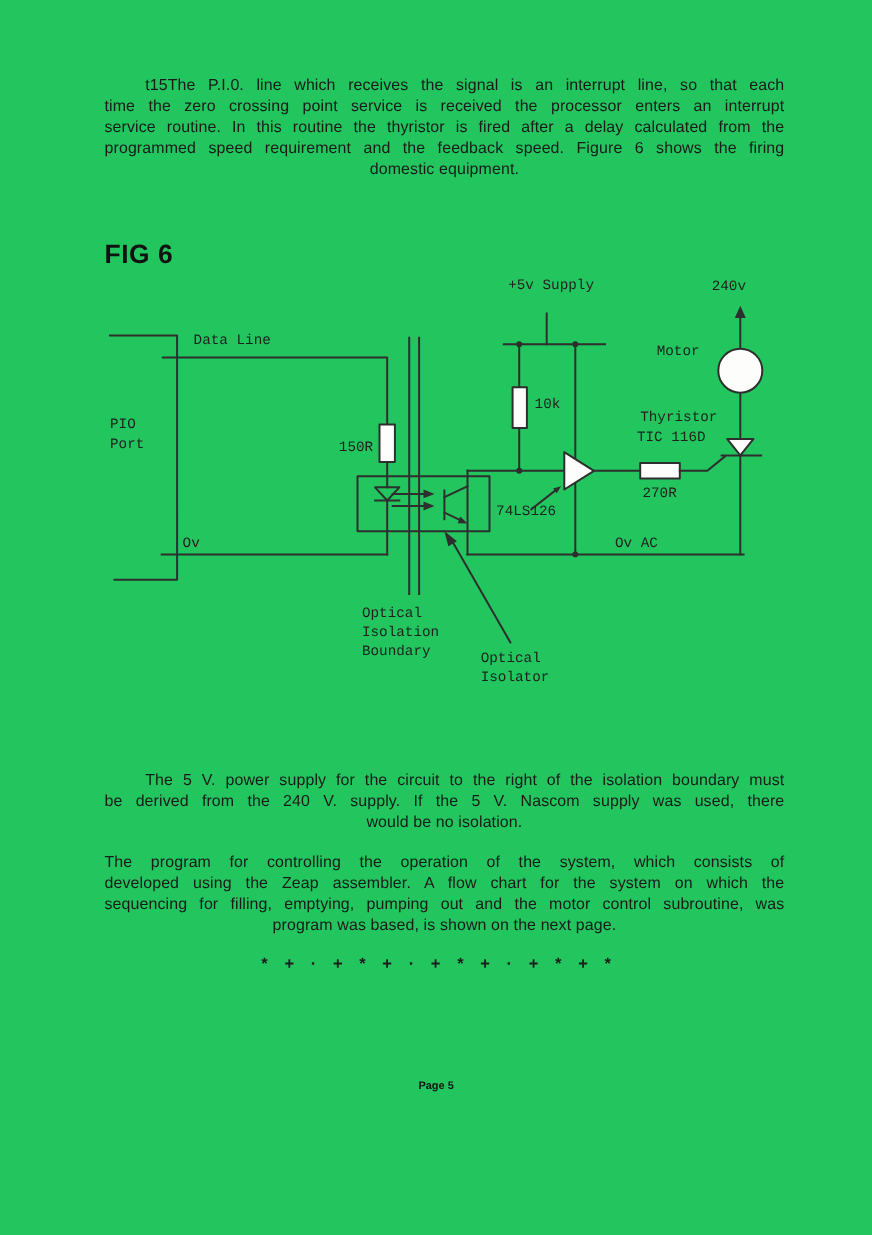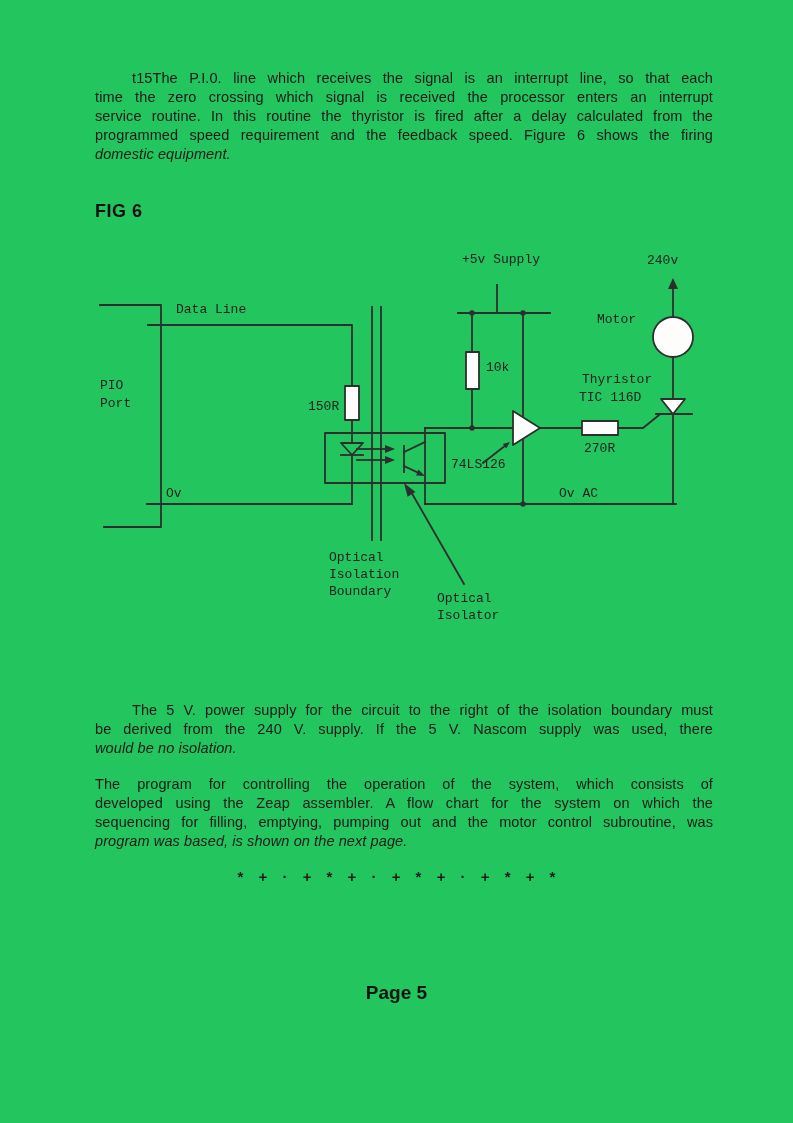--- a/index.html
+++ b/index.html
@@ -4,50 +4,50 @@
 <style>
   html,body { margin:0; padding:0; background:#e8e8e8; }
   #page {
     position:relative; width:793px; height:1123px;
     background:#22c55e; overflow:hidden;
     font-family:"Liberation Sans", sans-serif; color:#1a1a1a;padding-left:40px;
   }
   .para { position:absolute; left:95px; width:618px;
           font-size:14.5px; line-height:19px; letter-spacing:0.1px; }
   .pline { text-align:justify; text-align-last:justify; white-space:nowrap; }
-  .plast { text-align:left;font-style:italic; }
+  .plast { text-align:center; }
   .ind   { padding-left:37px; }
   #fig-heading {
-    position:absolute; left:95px; top:201px;
-    font-size:18px; font-weight:bold; letter-spacing:0.5px; color:#111;
+    position:absolute; left:95px; top:218px;
+    font-size:24px; font-weight:bold; letter-spacing:0.5px; color:#111;
   }
   #separator {
     position:absolute; top:868px; left:0; width:793px; text-align:center;
     font-size:15px; font-weight:bold; word-spacing:11px; color:#1c1c1c;
   }
   #page-number {
     position:absolute; top:982px; left:0; width:793px; text-align:center;
-    font-size:19px; font-weight:bold; color:#141414;
+    font-size:10px; font-weight:bold; color:#141414;
   }
   #circuit-svg { position:absolute; top:240px; left:0; }
   .wire   { fill:none; stroke:#2e2e2e; stroke-width:1.8; stroke-linecap:square; stroke-linejoin:round; }
   .compf  { fill:#fdfdfc; stroke:#2e2e2e; stroke-width:1.8; stroke-linejoin:round; }
   .compo  { fill:none;    stroke:#2e2e2e; stroke-width:1.8; stroke-linejoin:round; }
   .solid  { fill:#2e2e2e; stroke:none; }
   .dlabel { font-family:"Liberation Mono","DejaVu Sans Mono",monospace;
             font-size:13px; fill:#1f1f1f; }
 </style>
 </head>
 <body>
 
 <div id="page">
 
   <div class="para" style="top:69px">
     <div class="pline ind">t15The P.I.0. line which receives the signal is an interrupt line, so that each</div>
-    <div class="pline">time the zero crossing which signal is received the processor enters an interrupt</div>
+    <div class="pline">time the zero crossing point service is received the processor enters an interrupt</div>
     <div class="pline">service routine. In this routine the thyristor is fired after a delay calculated from the</div>
     <div class="pline">programmed speed requirement and the feedback speed. Figure 6 shows the firing</div>
     <div class="plast">domestic equipment.</div>
   </div>
 
   <div id="fig-heading">FIG 6</div>
 
   <svg id="circuit-svg" width="793" height="390" viewBox="0 0 793 390">
 
     <g>

